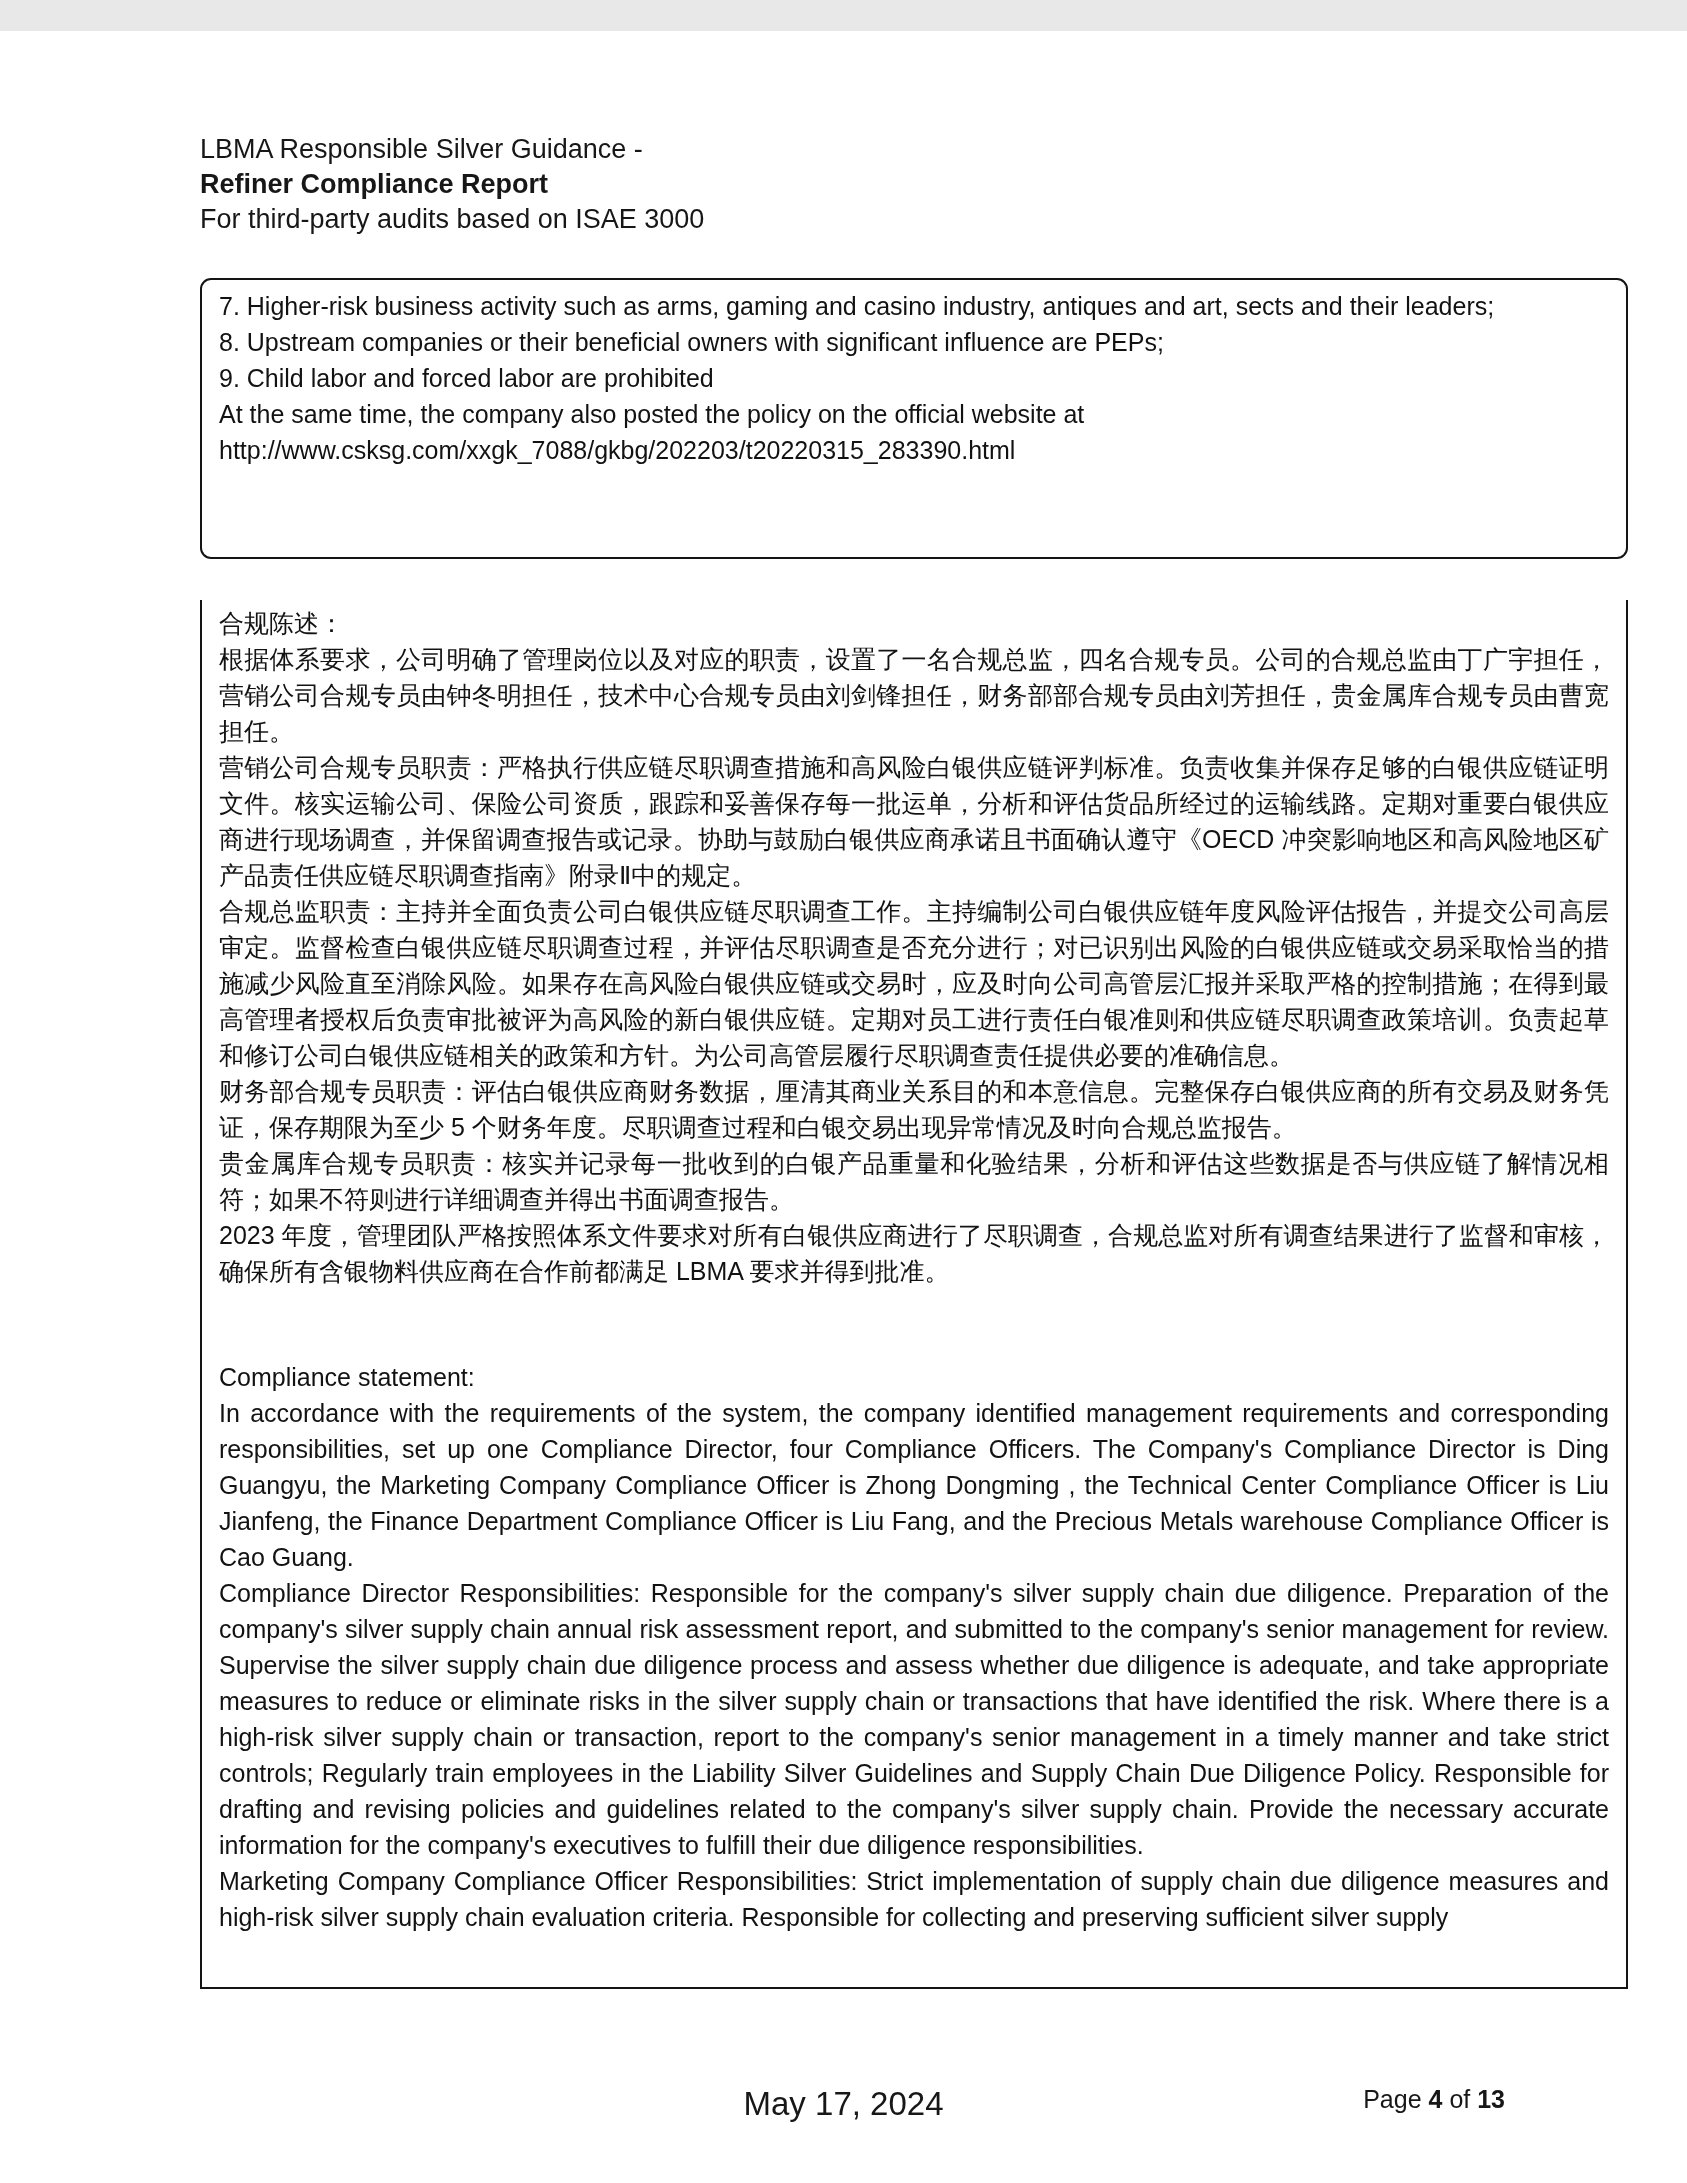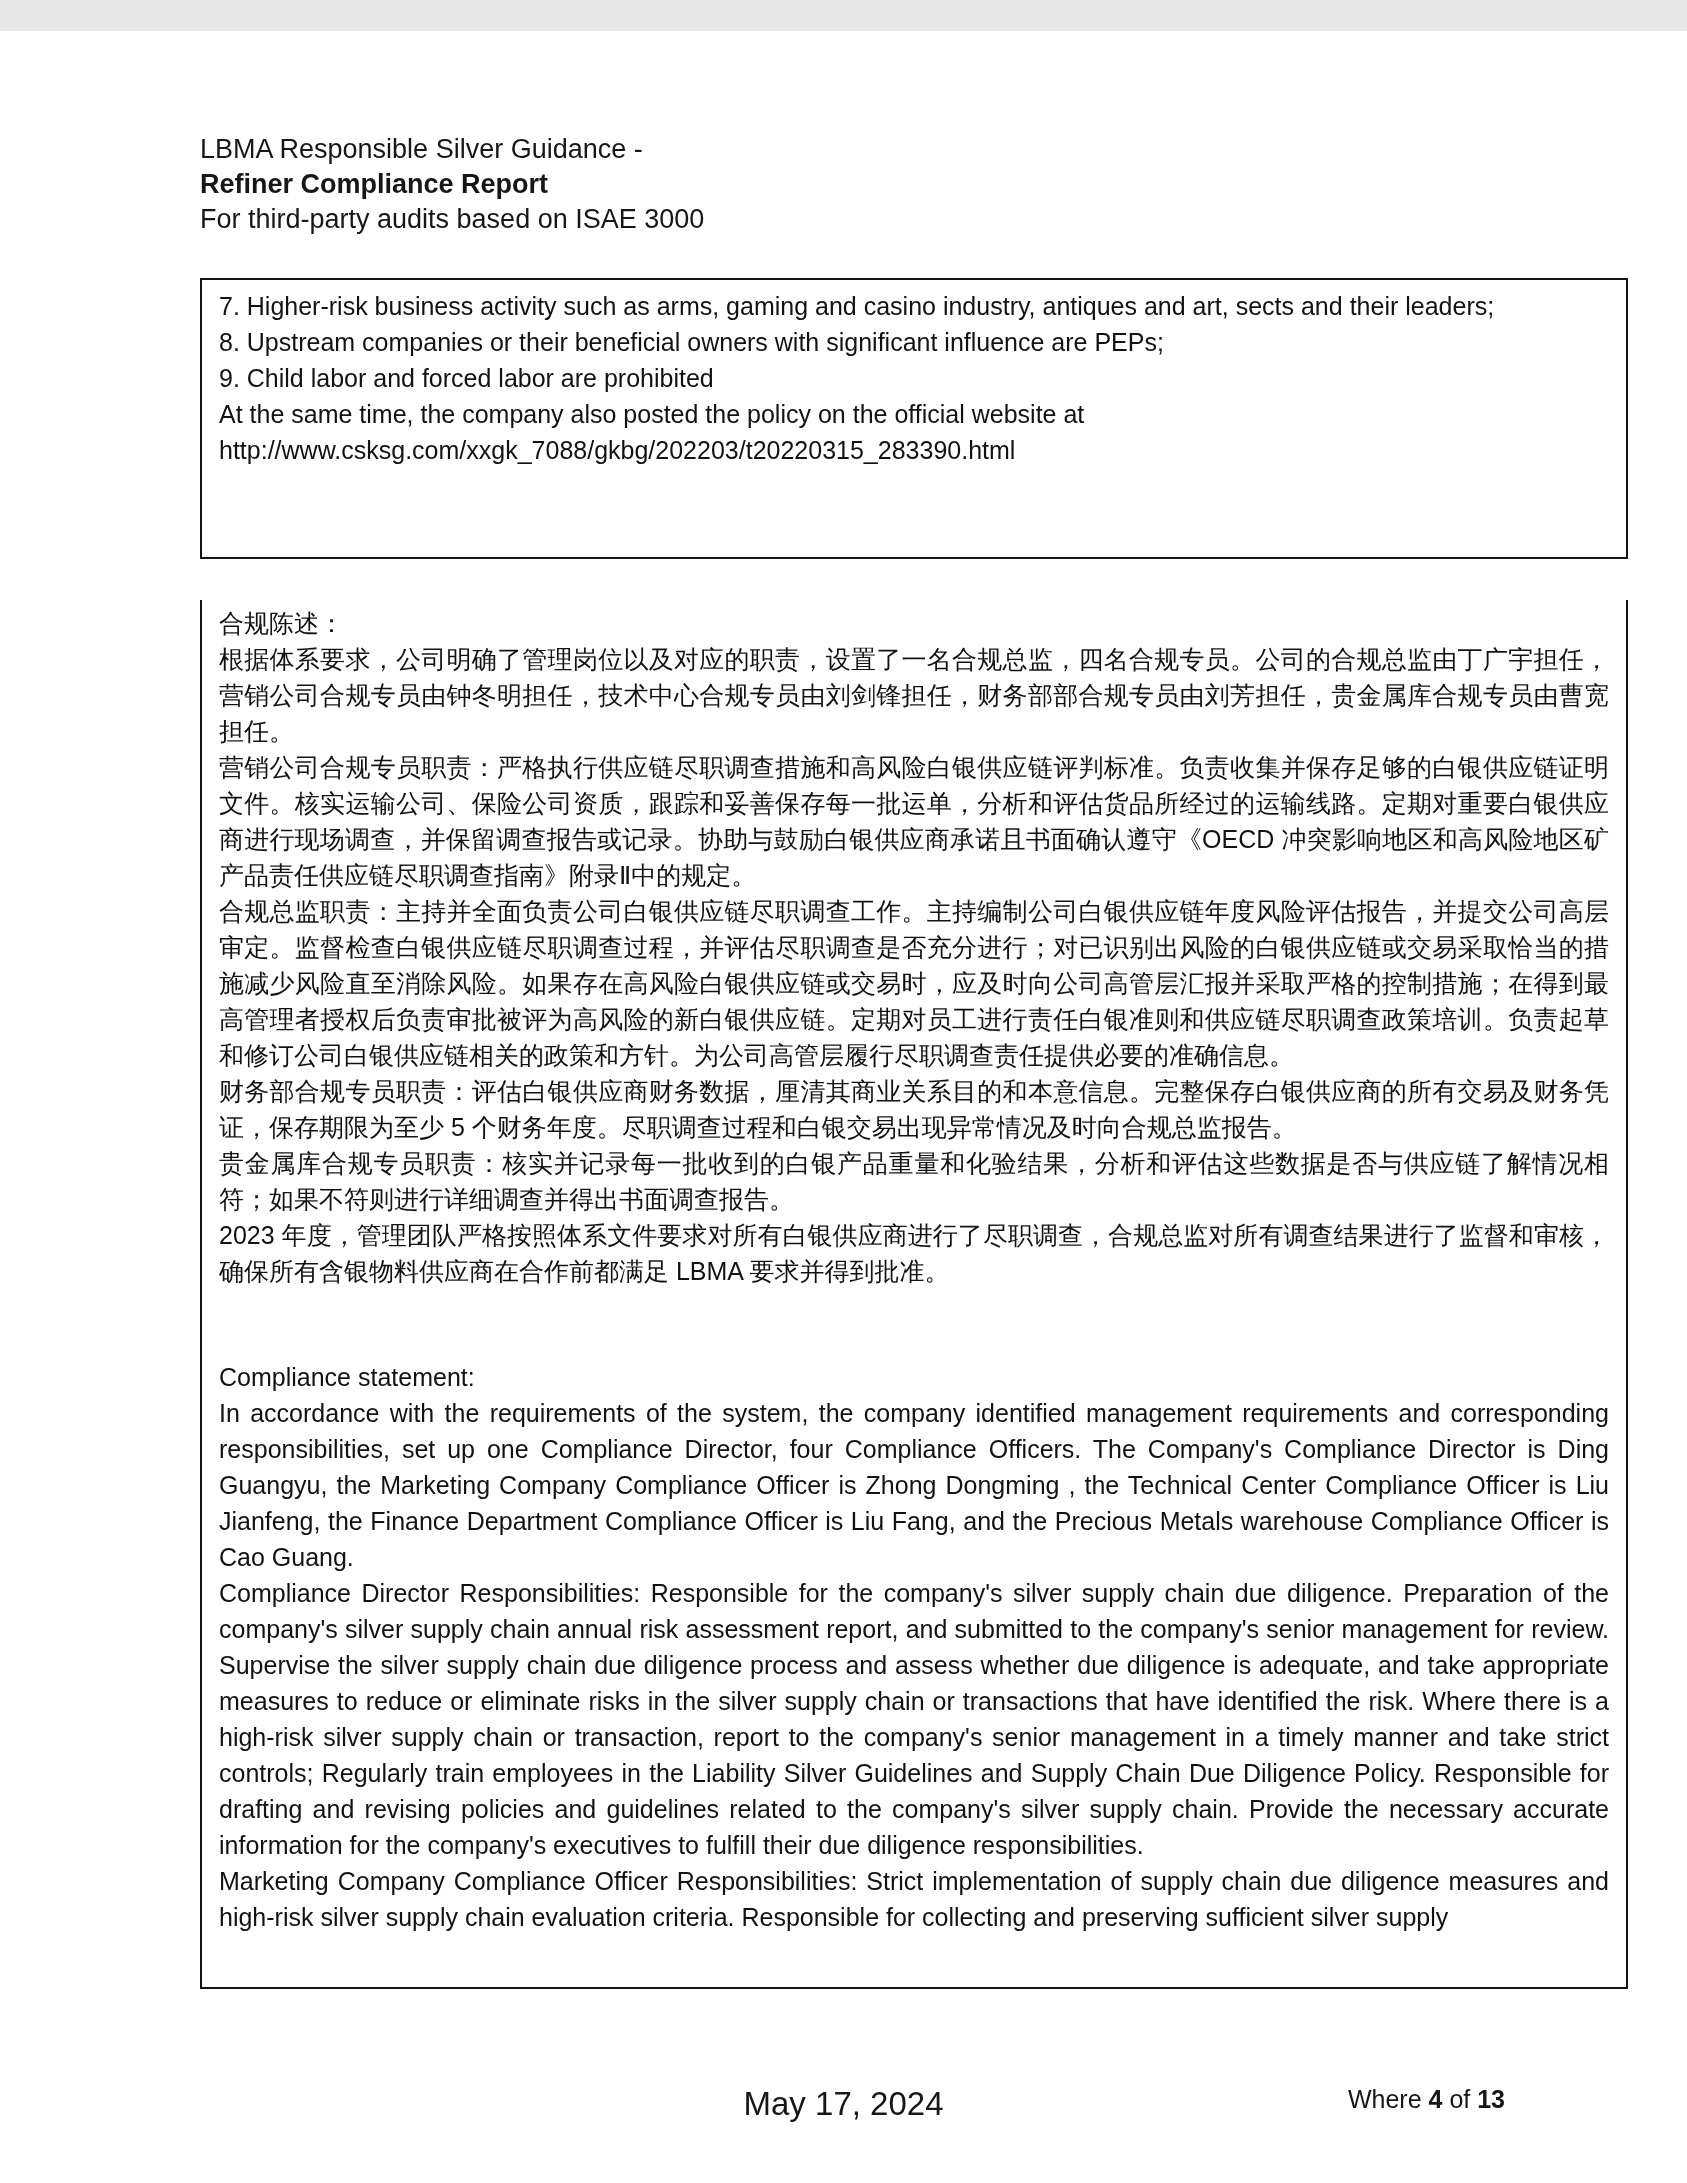--- a/index.html
+++ b/index.html
@@ -18,20 +18,21 @@
   }
   .bold{font-weight:bold;}
   .box{
     position:absolute;left:200px;width:1428px;
     border:2.6px solid #141414;box-sizing:border-box;
     font-size:25px;line-height:36px;color:#121212;
   }
   .policy-box{
     top:247px;height:281px;
     padding:8px 17px 0 17px;
+    border-radius:11px;
   }
   .policy-box .line{white-space:normal;}
   .section-bar{
     position:absolute;left:200px;top:527px;width:1428px;height:41px;
     box-sizing:border-box;border:2.6px solid #141414;
     background:#d6d6d6;
     display:flex;align-items:center;
     padding-left:9.3px;
     font-size:25px;font-weight:bold;color:#121212;
   }
@@ -86,20 +87,20 @@
     <div class="spacer"></div>
     <p>Compliance statement:</p>
     <p>In accordance with the requirements of the system, the company identified management requirements and corresponding responsibilities, set up one Compliance Director, four Compliance Officers. The Company's Compliance Director is Ding Guangyu, the Marketing Company Compliance Officer is Zhong Dongming , the Technical Center Compliance Officer is Liu Jianfeng, the Finance Department Compliance Officer is Liu Fang, and the Precious Metals warehouse Compliance Officer is Cao Guang.</p>
     <p>Compliance Director Responsibilities: Responsible for the company's silver supply chain due diligence. Preparation of the company's silver supply chain annual risk assessment report, and submitted to the company's senior management for review. Supervise the silver supply chain due diligence process and assess whether due diligence is adequate, and take appropriate measures to reduce or eliminate risks in the silver supply chain or transactions that have identified the risk. Where there is a high-risk silver supply chain or transaction, report to the company's senior management in a timely manner and take strict controls; Regularly train employees in the Liability Silver Guidelines and Supply Chain Due Diligence Policy. Responsible for drafting and revising policies and guidelines related to the company's silver supply chain. Provide the necessary accurate information for the company's executives to fulfill their due diligence responsibilities.</p>
     <p>Marketing Company Compliance Officer Responsibilities: Strict implementation of supply chain due diligence measures and high-risk silver supply chain evaluation criteria. Responsible for collecting and preserving sufficient silver supply</p>
   </div>
 
   <div class="footer-date">May 17, 2024</div>
 
   <div class="footer-page">
-    <span>Where</span>
+    <span>Page</span>
     <span class="bold">4</span>
     <span>of</span>
     <span class="bold">13</span>
   </div>
 
 </div>
 
 
 </body></html>

